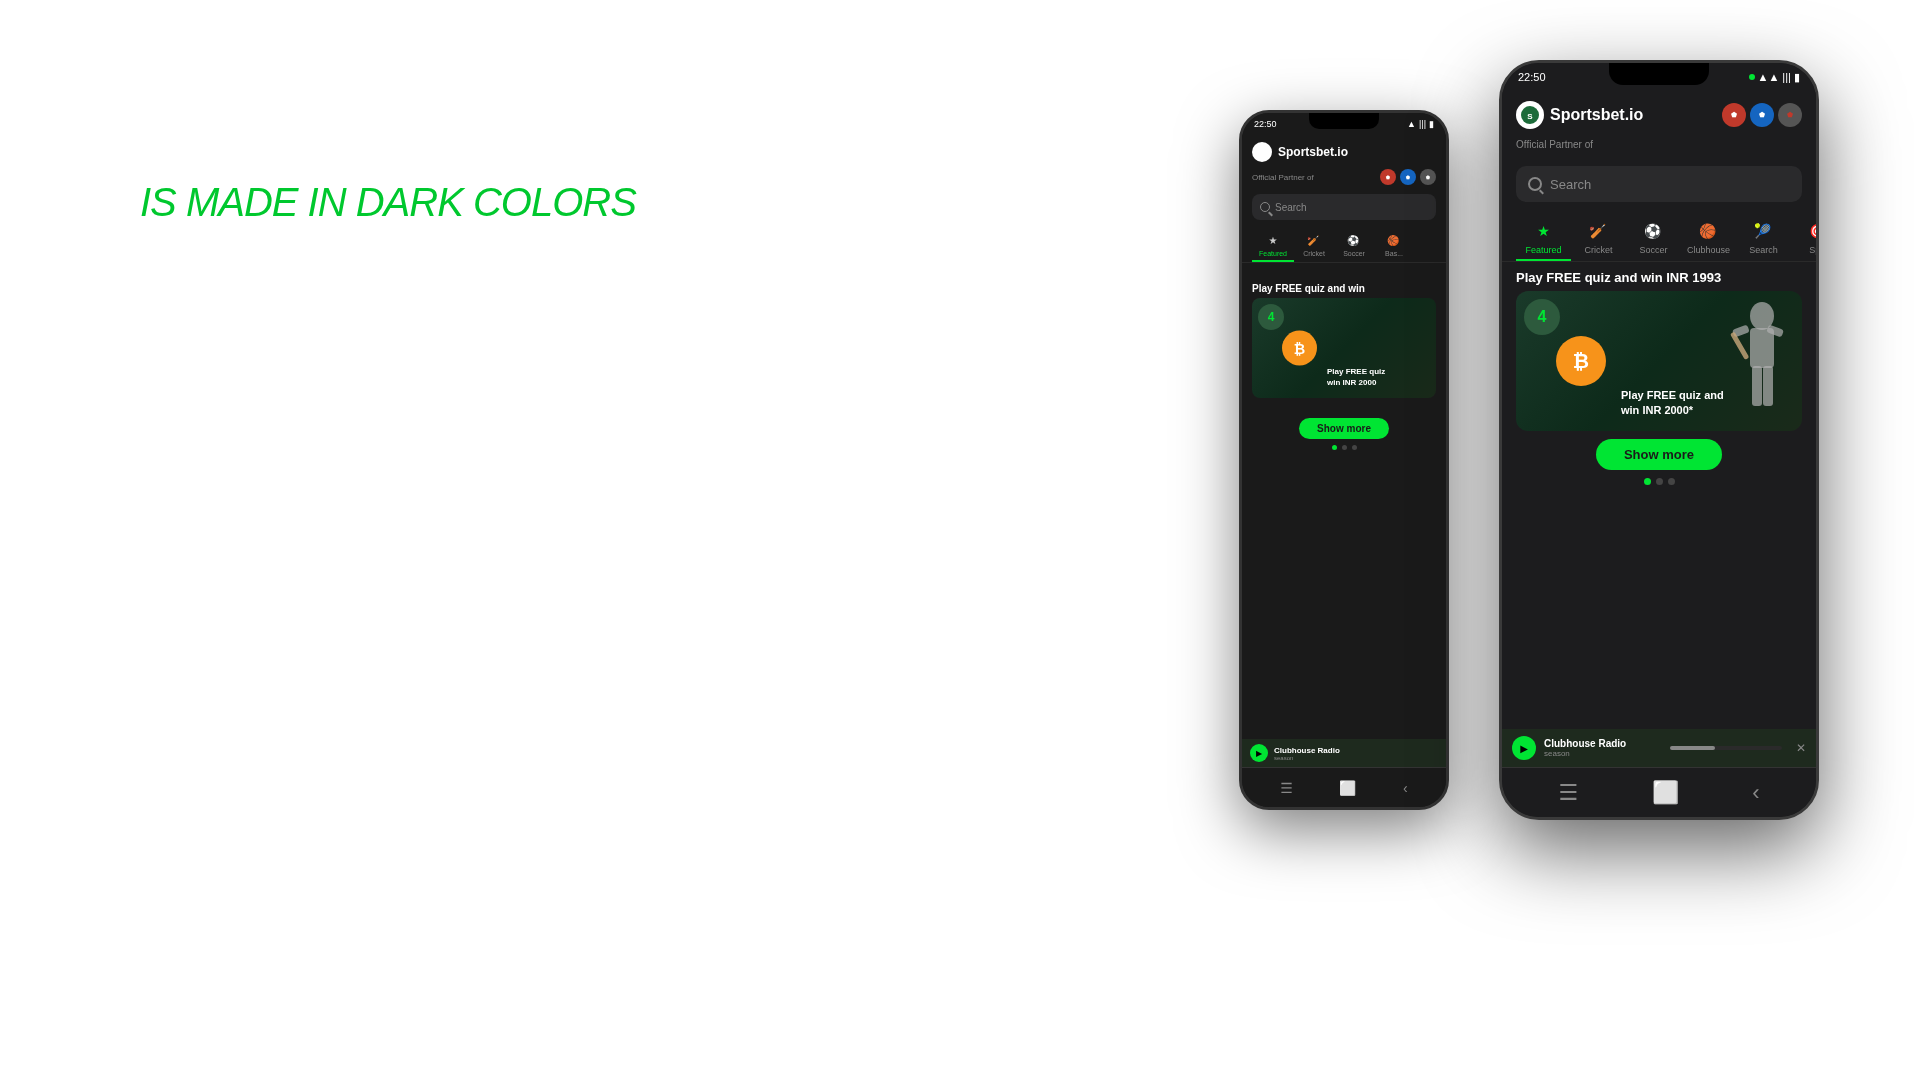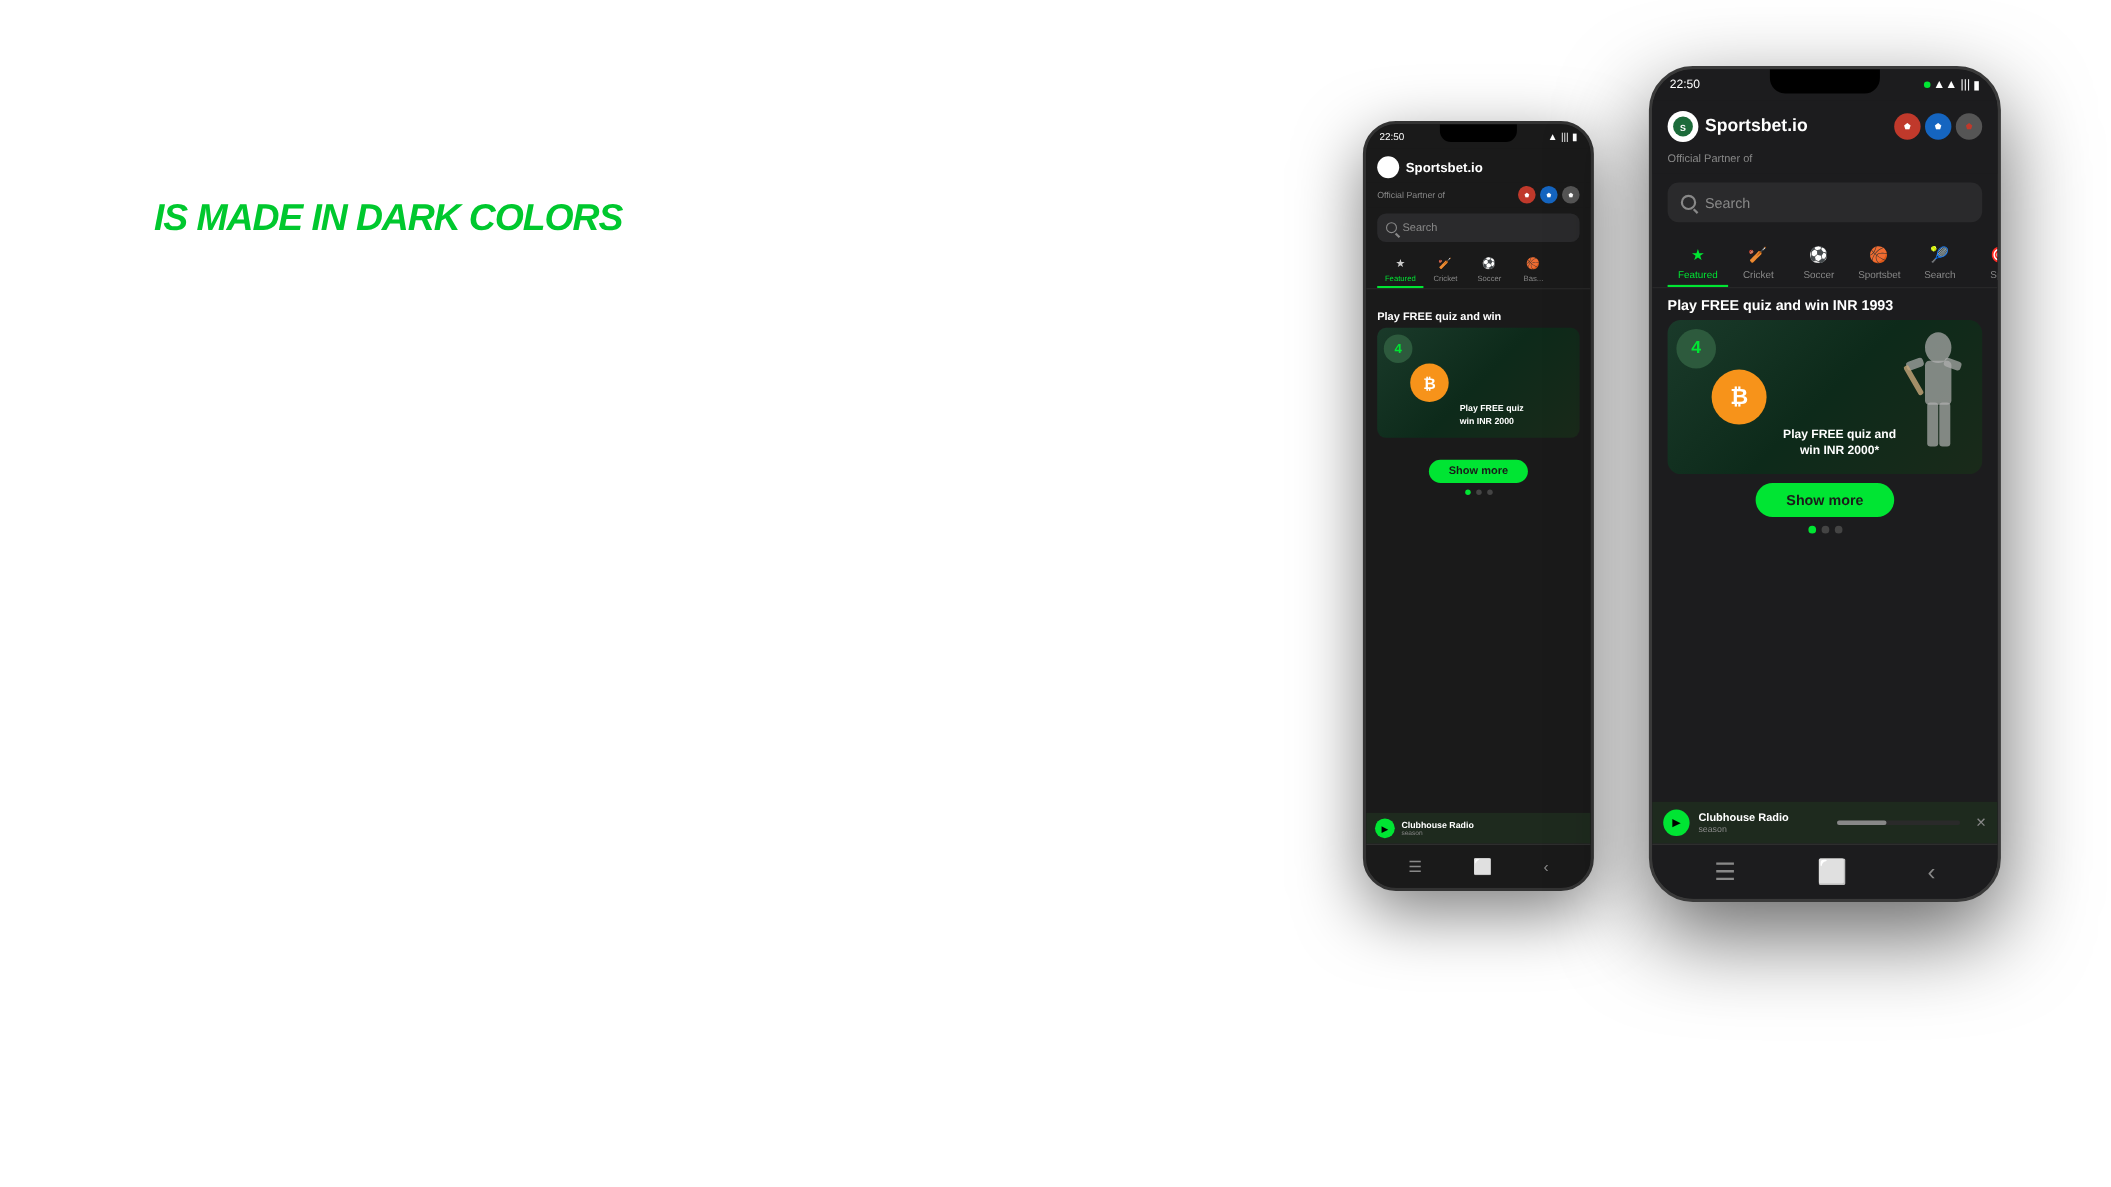--- a/index.html
+++ b/index.html
@@ -25,22 +25,22 @@
       font-weight: 900;
       color: #00e533;
       font-style: italic;
       line-height: 1;
       text-transform: uppercase;
       font-family: 'Arial Black', Arial, sans-serif;
       letter-spacing: -2px;
     }
 
     .subheadline {
-      font-size: 34px;
-      font-weight: 700;
+      font-size: 40px;
+      font-weight: 400;
       color: #00c82e;
       font-style: italic;
       text-transform: uppercase;
       font-family: 'Arial Black', Arial, sans-serif;
       margin-top: 40px;
       line-height: 1.1;
       letter-spacing: -1px;
     }
 
     
@@ -464,21 +464,20 @@
     }
 
     .banner-text {
       position: absolute;
       bottom: 14px;
       left: 105px;
       color: #ffffff;
       font-size: 11px;
       font-weight: bold;
       line-height: 1.3;
-      text-align: center;
     }
 
     .banner-text-small {
       position: absolute;
       bottom: 10px;
       left: 75px;
       color: #ffffff;
       font-size: 8px;
       font-weight: bold;
       line-height: 1.3;
@@ -845,21 +844,21 @@
         <div class="sport-tab">
           <div class="tab-icon">🏏</div>
           <span class="tab-label">Cricket</span>
         </div>
         <div class="sport-tab">
           <div class="tab-icon">⚽</div>
           <span class="tab-label">Soccer</span>
         </div>
         <div class="sport-tab">
           <div class="tab-icon">🏀</div>
-          <span class="tab-label">Sportsbet</span>
+          <span class="tab-label">Clubhouse</span>
         </div>
         <div class="sport-tab">
           <div class="tab-icon">🎾</div>
           <span class="tab-label">Search</span>
         </div>
         <div class="sport-tab">
           <div class="tab-icon">🎯</div>
           <span class="tab-label">Sp...</span>
         </div>
       </div>

